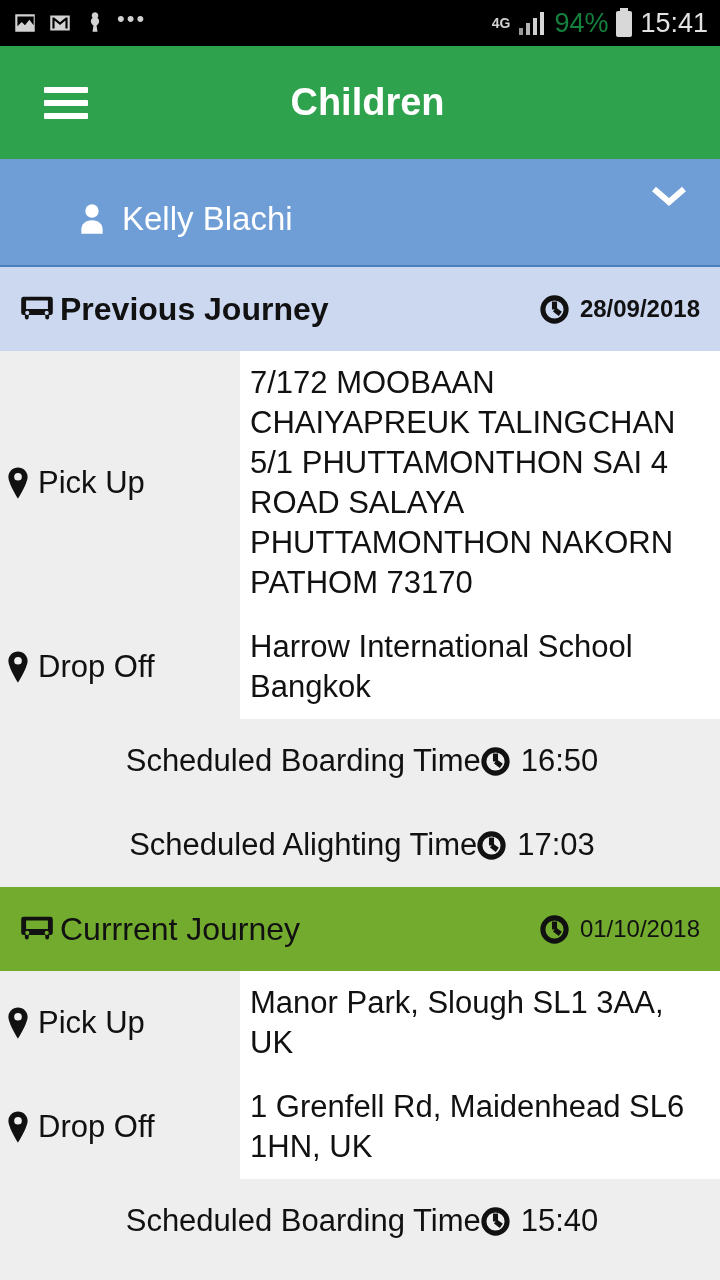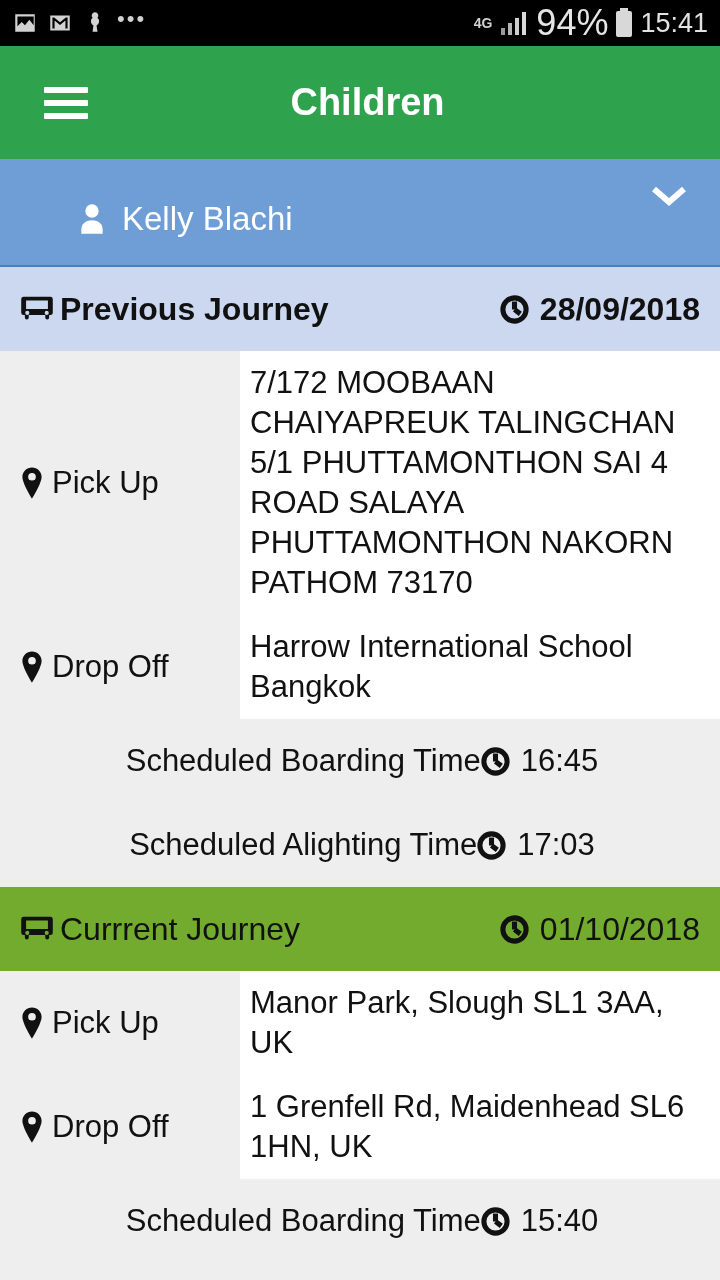--- a/index.html
+++ b/index.html
@@ -16,21 +16,21 @@
     height:46px; background:#000000; color:#c9c9c9;
     display:flex; align-items:center; justify-content:space-between;
     padding:0 12px;
   }
   .sb-left{ display:flex; align-items:center; gap:9px; }
   .sb-right{ display:flex; align-items:center; gap:7px; }
   .sb-ico{ width:26px; height:26px; display:block; fill:#d2d2d2; }
   .sb-dots{ font-size:22px; line-height:10px; letter-spacing:2px; color:#d0d0d0; padding-bottom:9px;}
   .sb-4g{ font-size:14px; font-weight:bold; color:#d2d2d2; line-height:1; }
   .sb-net{ display:flex; align-items:flex-end; gap:3px; }
-  .sb-text{ font-size:36px; color:#e5e5e5; letter-spacing:0px; }
+  .sb-text{ font-size:27px; color:#15803d; letter-spacing:0px; }
   .sb-time{ font-size:27px; color:#e2e2e2; }
 
   
   .appbar{
     height:113px; background:#2ea24d;
     display:flex; align-items:center; position:relative;
   }
   .hamburger{ margin-left:44px; width:44px; cursor:pointer; }
   .hamburger span{ display:block; height:6px; background:#ffffff; border-radius:1px; margin:7px 0; }
   .appbar-title{
@@ -54,31 +54,31 @@
   .band{
     height:84px; display:flex; align-items:center; padding:0 20px;
     justify-content:space-between;
   }
   .band.prev{ background:#ccd8f0;font-weight:bold; }
   .band.curr{ background:#73ab2e; }
   .band-left{ display:flex; align-items:center; gap:6px; }
   .bus-ico{ width:34px; height:30px; fill:#111111; display:block; }
   .band-label{ font-size:32px; color:#111111; }
   .band-right{ display:flex; align-items:center; gap:11px; }
-  .band-date{ font-size:32px; color:#111111; }
+  .band-date{ font-size:24px; color:#111111; }
   .clock{ width:29px; height:29px; display:block; }
   .clock circle{ fill:none; stroke:#111111; stroke-width:7; }
   .clock line{ stroke:#111111; stroke-width:7; stroke-linecap:butt; }
 
   
   .addr-block{ display:flex; background:#eeeeee; }
   .addr-row{ display:flex; }
   .lbl-cell{
     width:240px; flex:none; background:#eeeeee;
-    display:flex; align-items:center; gap:8px; padding-left:20px;
+    display:flex; align-items:center; gap:8px; padding-left:6px;
   }
   .val-cell{
     flex:1; background:#ffffff; padding:12px 26px 12px 10px;
     font-size:31px; line-height:40px; color:#111111;
   }
   .pin-ico{ width:24px; height:32px; fill:#111111; display:block; flex:none; }
   .lbl-text{ font-size:31px; color:#111111; white-space:nowrap; }
 
   
   .time-row{
@@ -189,21 +189,21 @@
   </div>
 
   <div class="time-row">
     <span class="time-label">Scheduled Boarding Time</span>
     <div class="time-right">
       <svg class="clock" viewBox="0 0 40 40">
         <circle cx="20" cy="20" r="16"></circle>
         <line x1="20" y1="20" x2="20" y2="9"></line>
         <line x1="20" y1="20" x2="28" y2="26"></line>
       </svg>
-      <span class="time-value">16:45</span>
+      <span class="time-value">16:50</span>
     </div>
   </div>
 
   <div class="time-row">
     <span class="time-label">Scheduled Alighting Time</span>
     <div class="time-right">
       <svg class="clock" viewBox="0 0 40 40">
         <circle cx="20" cy="20" r="16"></circle>
         <line x1="20" y1="20" x2="20" y2="9"></line>
         <line x1="20" y1="20" x2="28" y2="26"></line>

